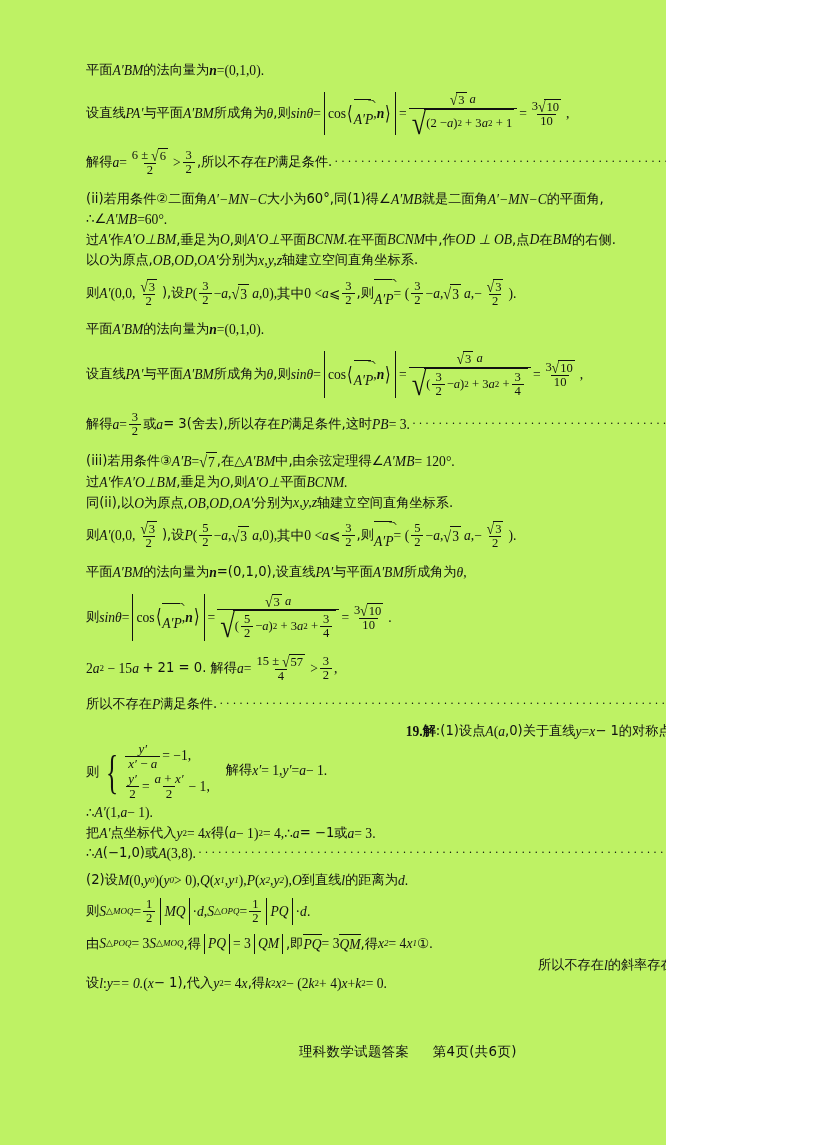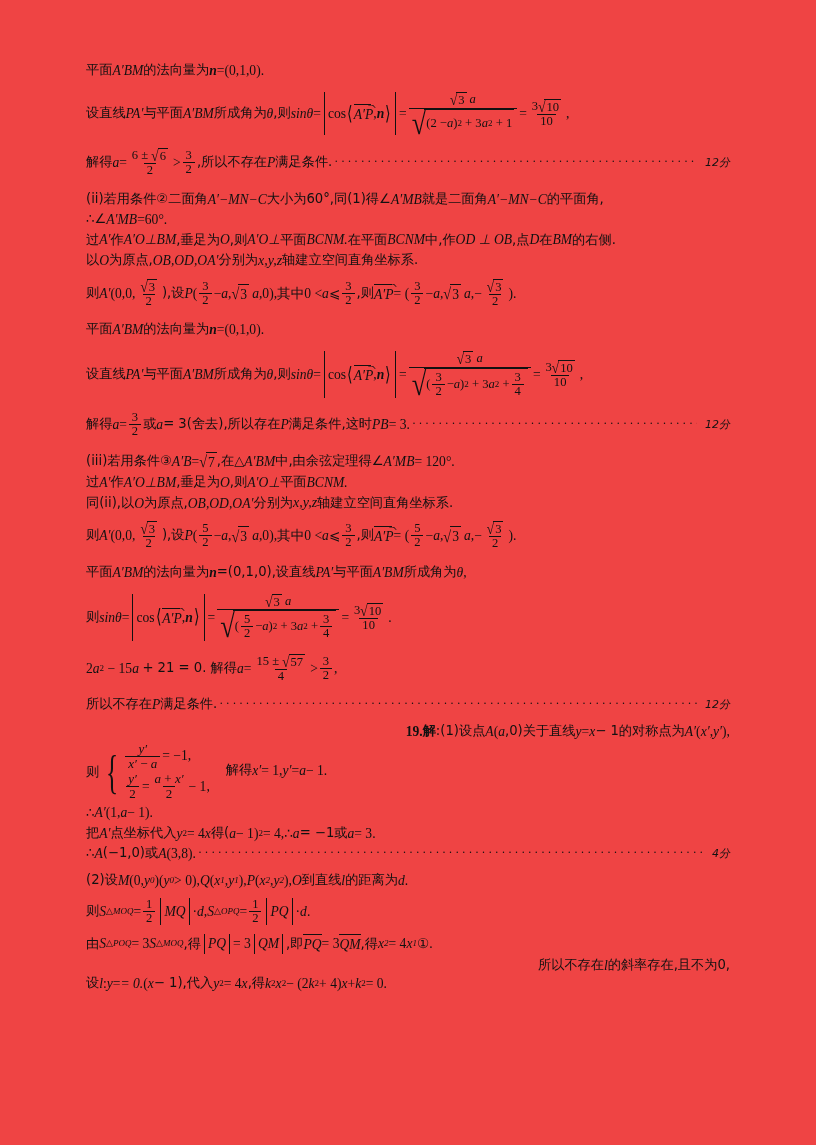--- a/index.html
+++ b/index.html
@@ -7,23 +7,23 @@
     margin: 0;
     padding: 0;
     background: #ffffff;
   }
   body {
     font-family: "Liberation Serif", "DejaVu Serif", serif;
     color: #111111;
   }
   #page {
     position: relative;
-    width: 816px;
+    width: 666px;
     height: 1145px;
-    background: #ef4444;
+    background: #bef264;
     overflow: hidden;
   }
   .content {
     position: absolute;
     left: 86px;
     top: 62px;
     width: 644px;
   }
   
   .ln {
@@ -101,21 +101,21 @@
   .absbar.short { min-height: 1.25em; }
   .ang {
     display: inline-block;
     font-size: 1.45em;
     line-height: 0.9;
     transform: scaleX(0.72);
   }
   .vecbar {
     display: inline-block;
     position: relative;
-    padding-top: 2px;
+    padding-top: 12px;
   }
   .vecbar::before {
     content: "";
     position: absolute;
     left: 0; right: 2px; top: 0px;
     border-top: 1.1px solid #111;
   }
   .vecbar::after {
     content: "";
     position: absolute;
@@ -857,13 +857,18 @@
       <span> + 4)</span>
       <span class="it">x</span>
       <span> + </span>
       <span class="it">k</span>
         <span class="sup">2</span>
       <span> = 0.</span>
     </div>
 
   </div>
 
+  <div class="footer">
+    <span>理科数学试题答案</span>
+    <span style="display:inline-block;width:14px;"></span>
+    <span>第4页(共6页)</span>
+  </div>
 </div>
 
 </body></html>

